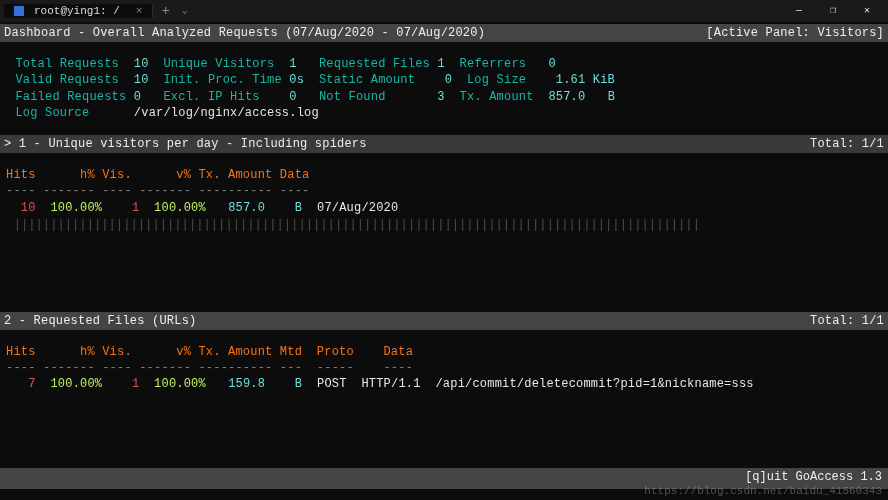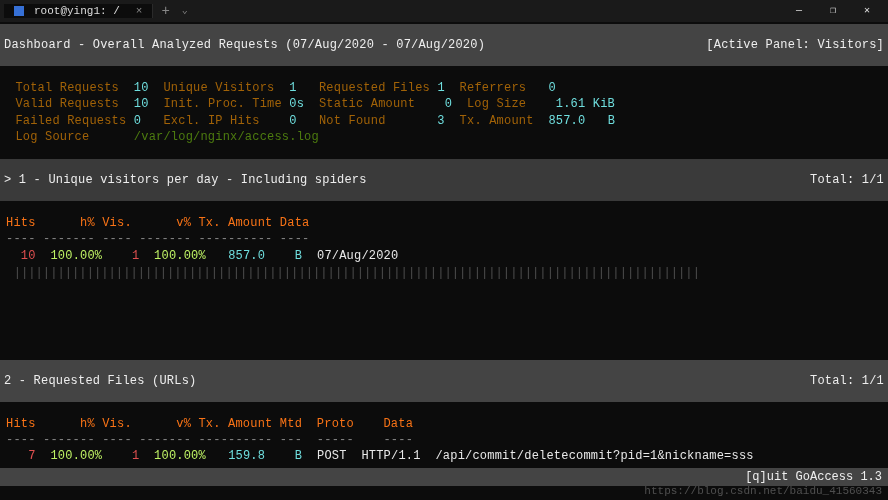--- a/index.html
+++ b/index.html
@@ -55,30 +55,30 @@
   font-size: 10px;
   cursor: pointer;
 }
 .term {
   padding: 2px 6px;
   letter-spacing: 0.2px;
 }
 .hdr-row {
   background: #444444;
   color: #eeeeee;
-  padding: 13px 4px;
+  padding: 1px 4px;
   margin: 0 -6px;
   display: flex;
 }
 .hdr-row.sel { background: #3a3a3a; }
 .hdr-right { margin-left: auto; }
-.lbl { color: #a16207; }
+.lbl { color: #14b8a6; }
 .cy { color: #6fdede; }
 .gr { color: #bef264; }
-.ye { color: #4d7c0f; }
+.ye { color: #e5e5e5; }
 .rd { color: #e05050; }
 .wh { color: #e8e8e8; }
 .dim { color: #888; }
 .barfill { color: #4a4a4a; letter-spacing: -0.5px; font-size: 13px; line-height: 1; position: relative; top: 1px; }
 .statline { padding: 0 2px; }
 .col-head { color: #f97316; }
 .spacer { height: 14px; }
 .gap { height: 80px; }
 .status-bar {
   position: absolute;

